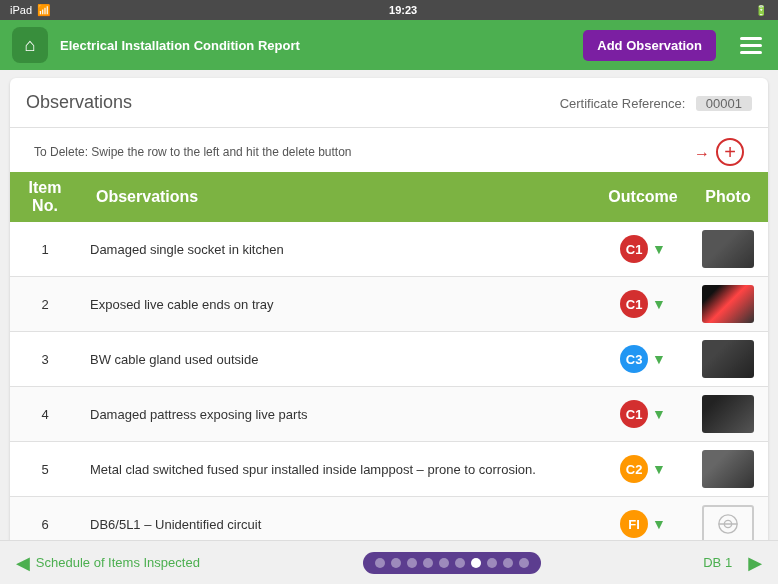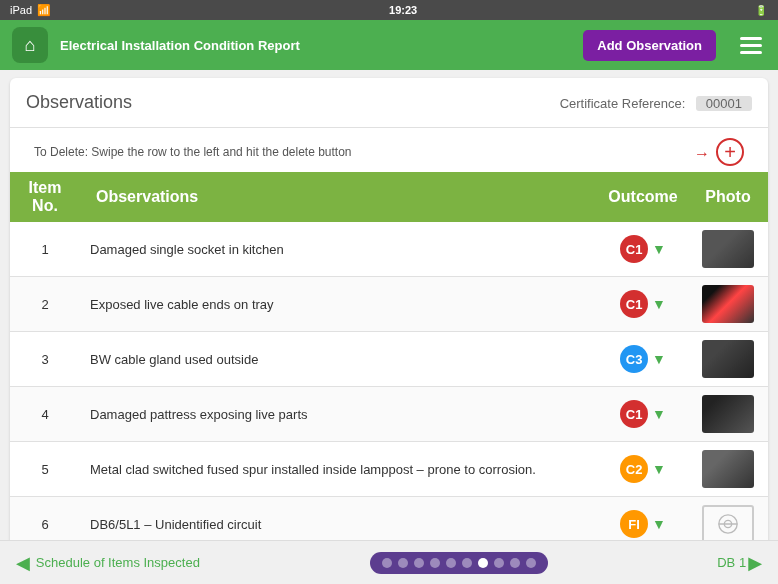--- a/index.html
+++ b/index.html
@@ -231,21 +231,21 @@
       width: 10px;
       height: 10px;
       border-radius: 50%;
       background: rgba(255,255,255,0.4);
     }
     .dot.active { background: white; }
 
     .footer-nav-right {
       display: flex;
       align-items: center;
-      gap: 2px;
+      gap: 16px;
       cursor: pointer;
     }
     .footer-nav-right-text { color: #4CAF50; font-size: 13px; font-weight: 500; }
     .footer-nav-right-arrow { color: #4CAF50; font-size: 18px; }
   </style>
 </head>
 <body>
 
 <div class="status-bar">
   <div class="status-left">

